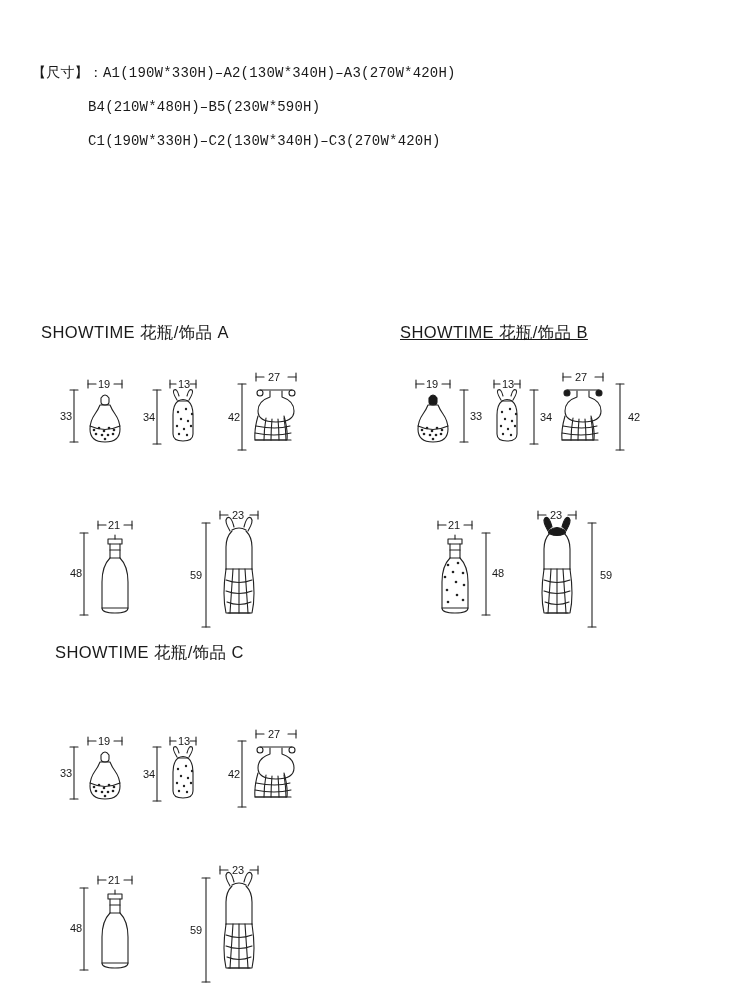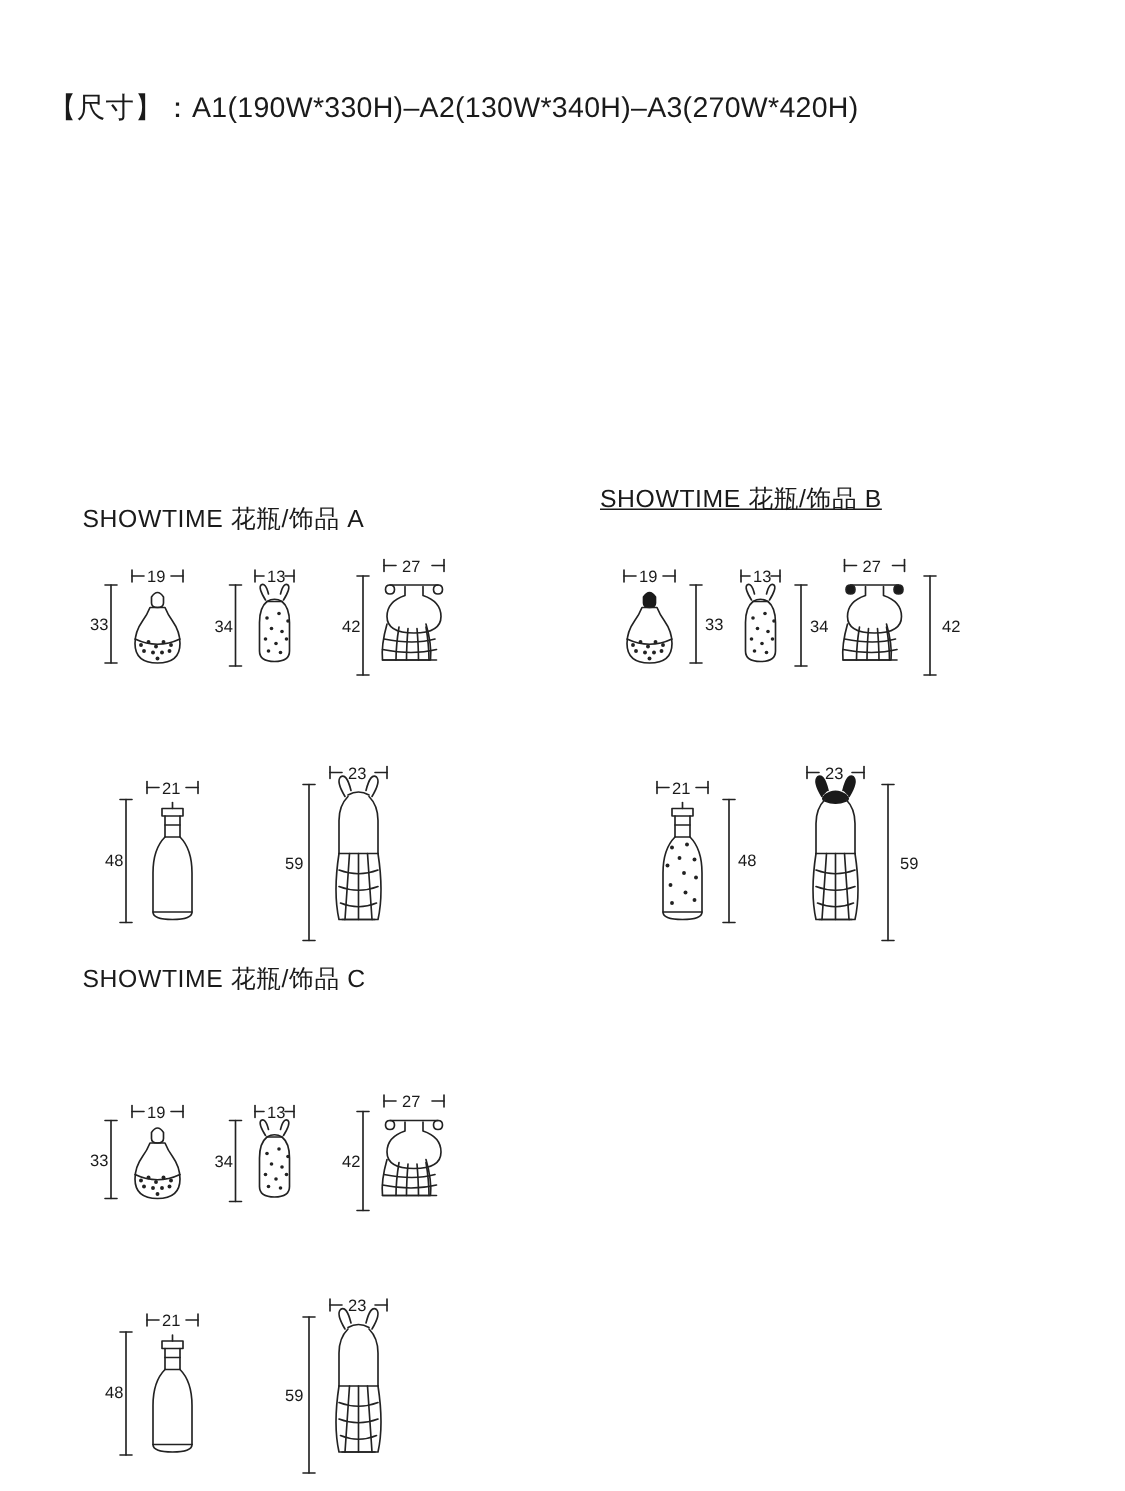--- a/index.html
+++ b/index.html
@@ -17,53 +17,56 @@
   }
 
   
   .spec-block {
     position: absolute;
     left: 32px;
     top: 56px;
     width: 690px;
   }
   .spec-line {
-    font-size: 19px;
+    font-size: 14px;
     line-height: 34px;
     white-space: nowrap;
     letter-spacing: .2px;
+    font-family: Liberation Mono, monospace;
   }
   .spec-line.indent {
     padding-left: 56px;
   }
 
   
   .section-title {
     position: absolute;
     font-size: 16.5px;
     letter-spacing: .4px;
     white-space: nowrap;
   }
-  #title-a { left: 55px;  top: 322px; margin-top: 13px; }
+  #title-a { left: 41px;  top: 322px; }
   #title-b { left: 400px; top: 322px; text-decoration: underline; }
   #title-c { left: 55px;  top: 642px; }
 
   
   .fig {
     position: absolute;
   }
   .fig svg { display: block; overflow: visible; }
 
   
 </style>
 </head>
 <body>
 
 <div class="spec-block">
   <div class="spec-line">【尺寸】：A1(190W*330H)–A2(130W*340H)–A3(270W*420H)</div>
+  <div class="spec-line indent">B4(210W*480H)–B5(230W*590H)</div>
+  <div class="spec-line indent">C1(190W*330H)–C2(130W*340H)–C3(270W*420H)</div>
 </div>
 
 <div class="section-title" id="title-a">SHOWTIME  花瓶/饰品 A</div>
 <div class="section-title" id="title-b">SHOWTIME  花瓶/饰品 B</div>
 <div class="section-title" id="title-c">SHOWTIME  花瓶/饰品 C</div>
 
 <div class="fig" id="figA-top" style="left:60px; top:368px;">
   <svg width="290" height="100" viewBox="0 0 290 100">
     <g fill="none" stroke="#222" stroke-width="1.1" stroke-linejoin="round" stroke-linecap="round">
 

